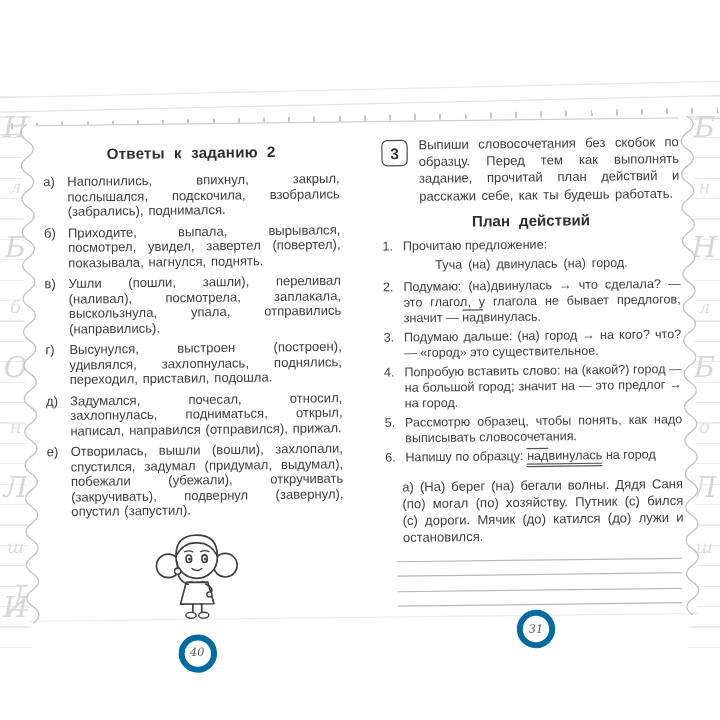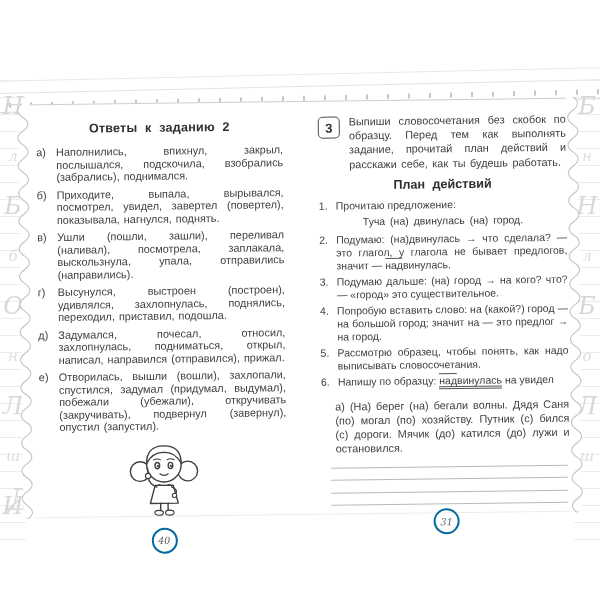--- a/index.html
+++ b/index.html
@@ -40,21 +40,21 @@
   .page{position:absolute;top:13px;}
   .page-left{left:17px;width:247px;}
   .page-right{left:299px;width:248px;}
   .answers-title{font-size:12.6px;font-weight:bold;color:#2e2e2e;text-align:center;
      margin:4px 0 10px 0;word-spacing:4px;letter-spacing:.2px;}
   .ans-item{display:flex;gap:5px;margin-bottom:5px;
      font-size:10.9px;line-height:12.5px;}
   .ans-label{flex:0 0 15px;}
   .ans-text{flex:1;text-align:justify;word-spacing:1px;}
   .girl-wrap{text-align:center;margin-top:2px;}
-  .page-circle{width:22px;height:22px;border:2px solid #0369a1;border-radius:50%;
+  .page-circle{width:22px;height:22px;border:5px solid #0369a1;border-radius:50%;
      margin:4px auto 0 auto;display:flex;align-items:center;justify-content:center;
      font-family:"DejaVu Serif", serif;font-style:italic;font-size:9.5px;color:#5a5a5a;}
   
   .task-head{display:flex;gap:9px;margin-bottom:5px;}
   .task-num-box{flex:0 0 20px;height:20px;margin-top:2px;
      border:1.6px solid #4c4c4c;border-radius:5px;
      display:flex;align-items:center;justify-content:center;
      font-size:13px;font-weight:bold;color:#333;}
   .task-text{margin:0;font-size:10.9px;line-height:14.2px;text-align:justify;word-spacing:1.5px;}
   .plan-title{font-size:12.6px;font-weight:bold;color:#2e2e2e;text-align:center;
@@ -204,21 +204,21 @@
       <span class="plan-text">Попробую вставить слово: на (какой?) город — на большой город; значит на — это предлог → на город.</span>
     </div>
 
     <div class="plan-item">
       <span class="plan-num">5.</span>
       <span class="plan-text">Рассмотрю образец, чтобы понять, как надо выписывать словосочетания.</span>
     </div>
 
     <div class="plan-item">
       <span class="plan-num">6.</span>
-      <span class="plan-text"><span>Напишу по образцу: </span><span class="word-marked"><span class="word-prefix">над</span><span>винулась</span></span><span> на увидел</span></span>
+      <span class="plan-text"><span>Напишу по образцу: </span><span class="word-marked"><span class="word-prefix">над</span><span>винулась</span></span><span> на город</span></span>
     </div>
 
     <p class="exercise"><span>а)</span> <span>(На) берег (на) бегали волны. Дядя Саня (по) могал (по) хозяйству. Путник (с) бился (с) дороги. Мячик (до) катился (до) лужи и остановился.</span></p>
 
     <div class="write-line first"></div>
     <div class="write-line"></div>
     <div class="write-line"></div>
     <div class="write-line"></div>
 
     <div class="page-circle">31</div>

